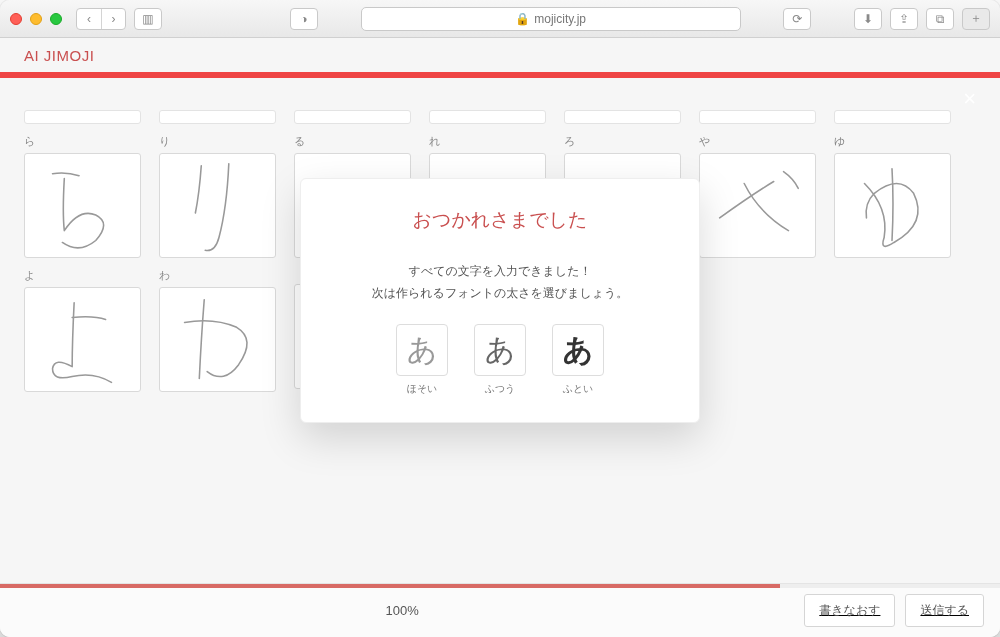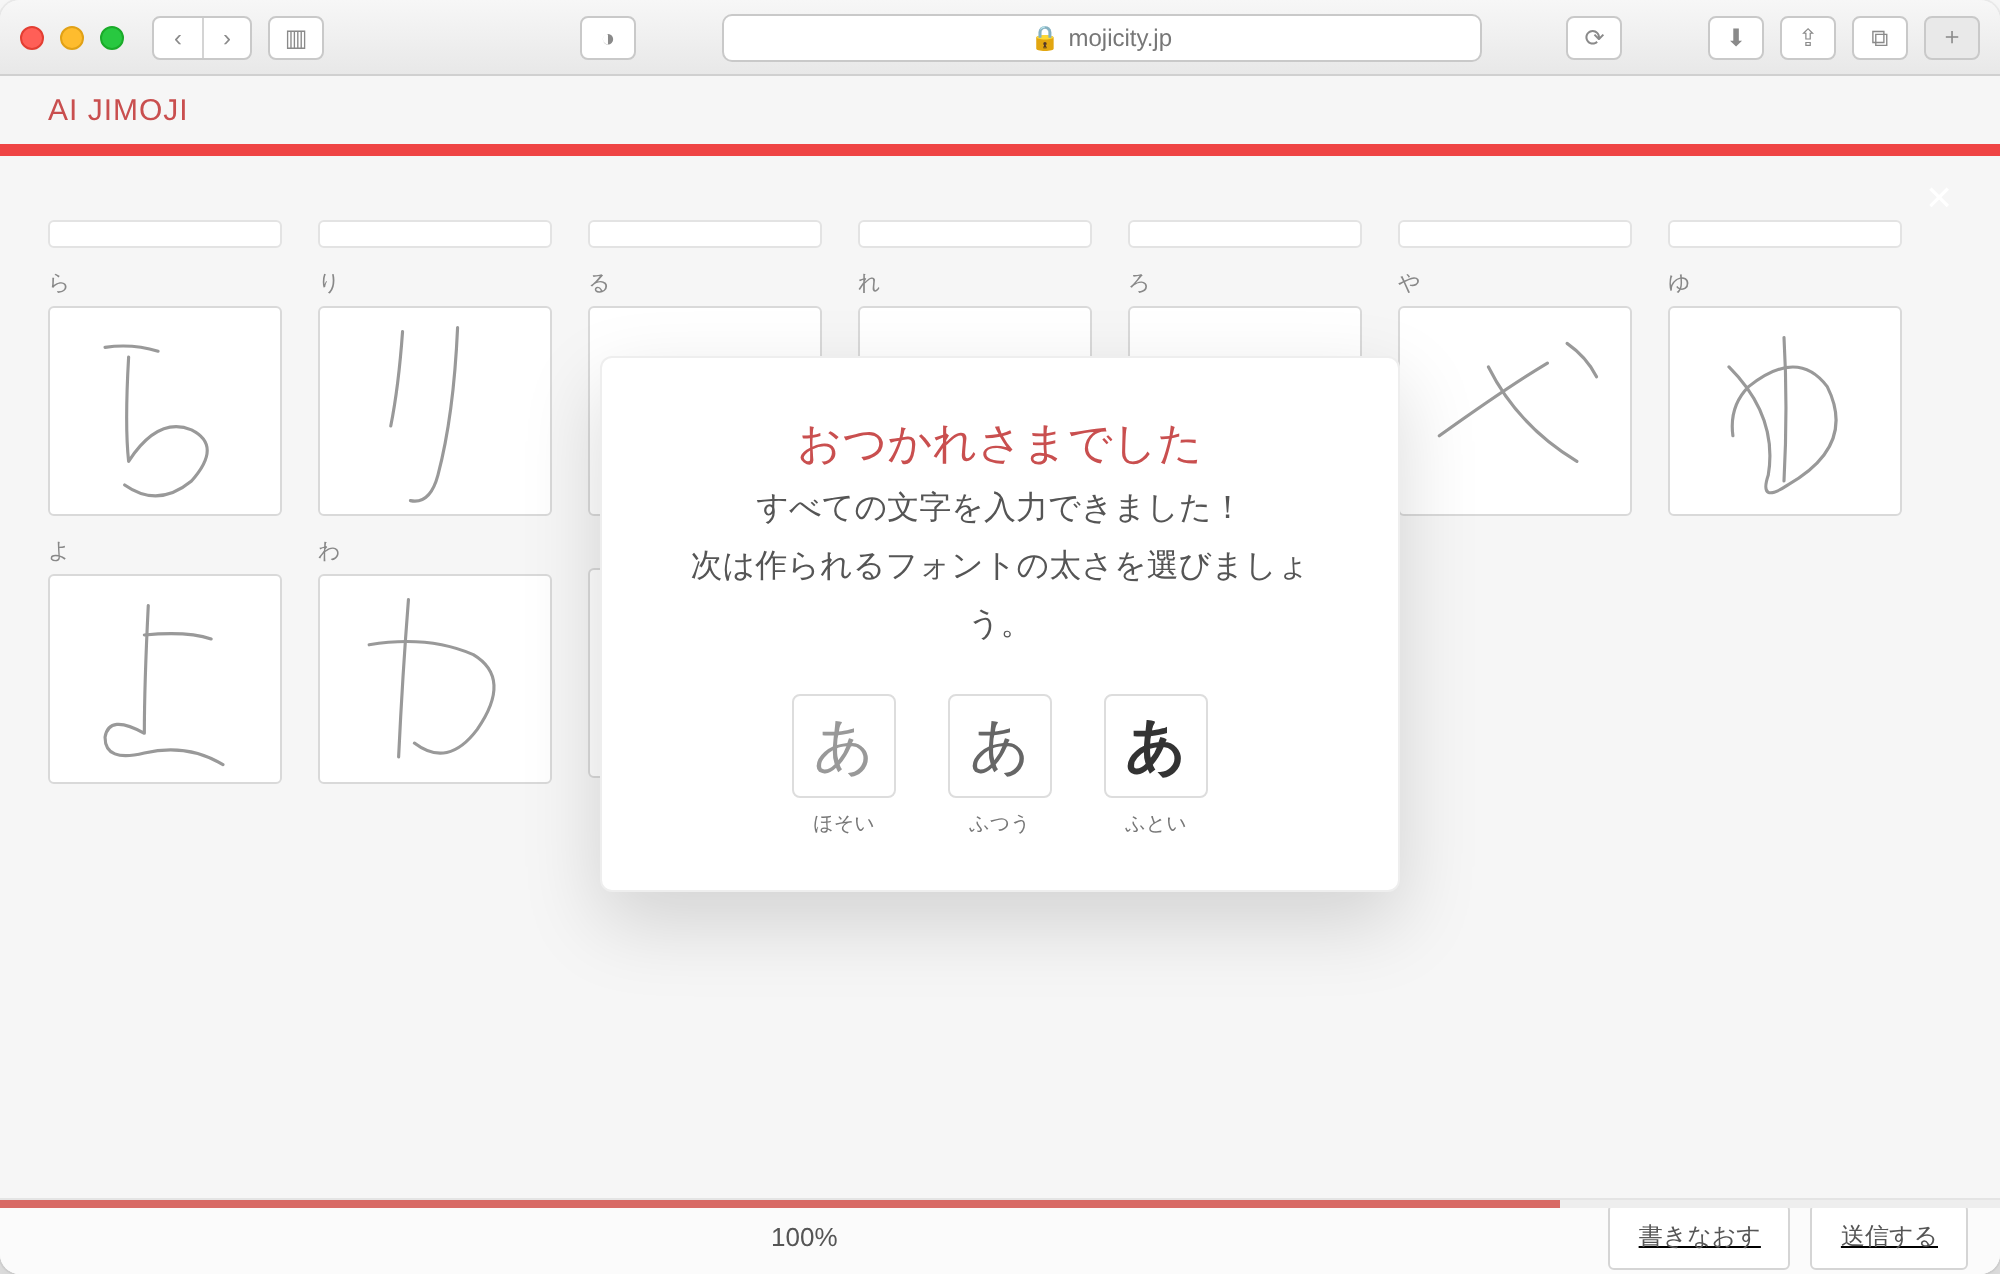--- a/index.html
+++ b/index.html
@@ -43,31 +43,31 @@
   
   .row{display:flex;gap:18px;margin-bottom:10px;}
   .cell{flex:0 0 117px;}
   .cell-label{font-size:11px;color:#888;margin-bottom:4px;}
   .canvas{width:117px;height:105px;background:#fff;border:1px solid #d9d9d9;border-radius:3px;position:relative;overflow:hidden;}
   .canvas svg{position:absolute;inset:0;}
   .faint-row .canvas{height:14px;border:1px solid #e3e3e3;}
   .faint-row .cell-label{visibility:hidden;}
 
   
-  .bottombar{position:absolute;left:0;right:0;bottom:0;height:38px;border-top:1px solid #e4e4e4;background:#fbfbfb;display:flex;align-items:center;}
+  .bottombar{position:absolute;left:0;right:0;bottom:0;height:54px;border-top:1px solid #e4e4e4;background:#fbfbfb;display:flex;align-items:center;}
   .progress-track{position:absolute;left:0;right:0;top:0;height:4px;background:#eee;}
   .progress-fill{height:100%;background:#d86a65;width:78%;}
   .progress-label{flex:1;text-align:center;font-size:13px;color:#555;}
   .bottom-actions{display:flex;gap:10px;padding-right:16px;text-decoration:underline;}
   .btn{border:1px solid #d5d5d5;background:#fff;padding:7px 14px;border-radius:3px;font-size:12px;color:#555;cursor:pointer;}
 
   
   .modal{position:absolute;top:140px;left:50%;transform:translateX(-50%);width:400px;background:#fff;border-radius:6px;box-shadow:0 15px 40px rgba(0,0,0,.15);padding:28px 30px 26px;text-align:center;border:1px solid #eee;}
-  .modal h2{color:#c94f4f;font-size:22px;font-weight:500;margin-bottom:4px;}
-  .modal p{font-size:16px;color:#555;line-height:1.8;}
+  .modal h2{color:#c94f4f;font-size:19px;font-weight:500;margin-bottom:28px;}
+  .modal p{font-size:12px;color:#555;line-height:1.8;}
   .weights{display:flex;justify-content:center;gap:26px;margin-top:20px;}
   .weight-option{display:flex;flex-direction:column;align-items:center;gap:6px;cursor:pointer;}
   .weight-box{width:52px;height:52px;border:1px solid #ddd;border-radius:4px;display:flex;align-items:center;justify-content:center;}
   .weight-char{font-size:30px;font-family:"Hiragino Mincho ProN","Yu Mincho",serif;color:#555;}
   .w-thin .weight-char{font-weight:200;color:#999;}
   .w-normal .weight-char{font-weight:400;color:#666;}
   .w-bold .weight-char{font-weight:700;color:#333;}
   .weight-label{font-size:10px;color:#777;}
 
   

